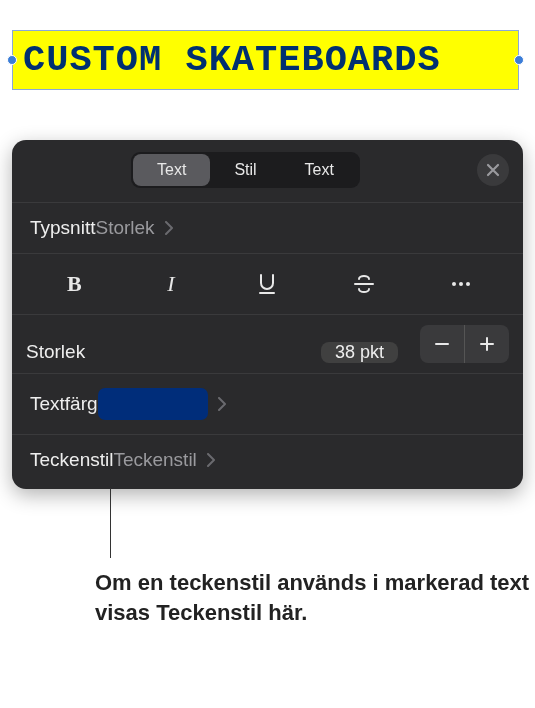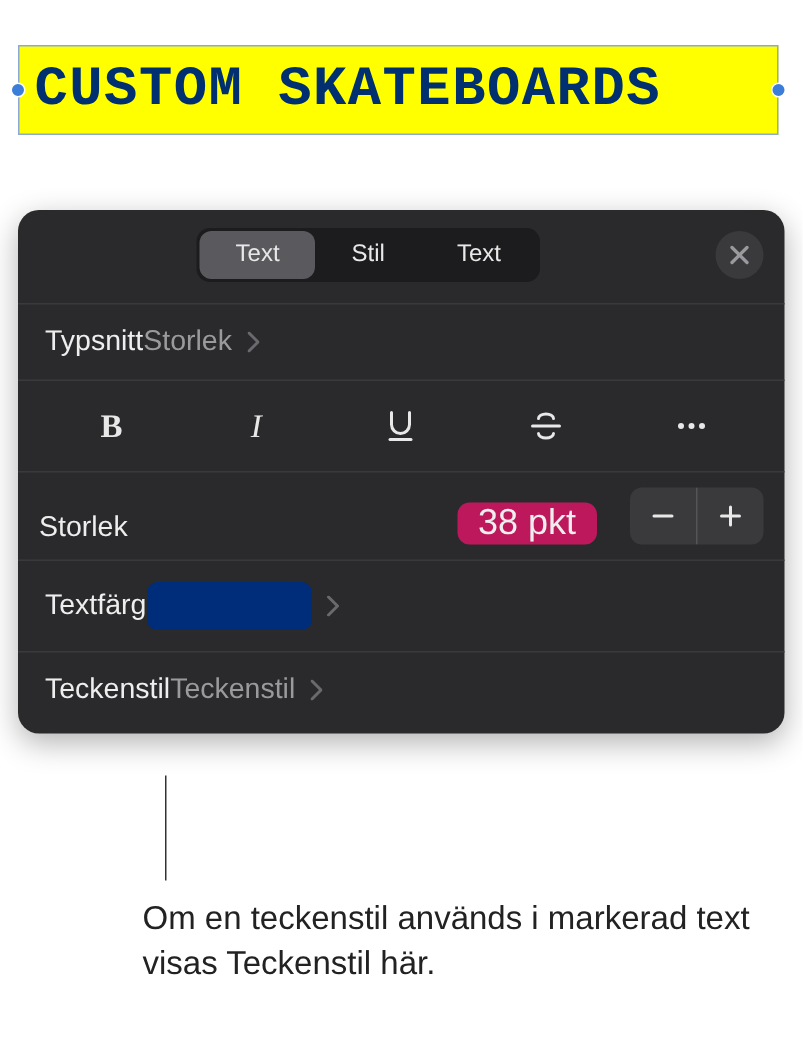--- a/index.html
+++ b/index.html
@@ -131,24 +131,24 @@
 
     .size-row {
       display: flex;
       align-items: flex-end;
       padding: 10px 14px;
       border-top: 1px solid #3a3a3c;
       gap: 22px;
     }
     .size-row .row-label { flex: 1; }
     .size-value {
-      background: #be185d;
+      background: #404040;
       border-radius: 8px;
       padding: 0 14px;
-      font-size: 24px;
+      font-size: 18px;
       color: #eee;
     }
     .stepper {
       display: flex;
       background: #3a3a3c;
       border-radius: 8px;
       overflow: hidden;
     }
     .stepper-btn {
       background: transparent;
@@ -170,22 +170,23 @@
     .color-swatch {
       width: 110px;
       height: 32px;
       border-radius: 7px;
       background: #002d7a;
     }
 
     .callout {
       position: absolute;
       left: 55px;
-      top: 552px;
+      top: 523px;
       width: 475px;
+      font-weight: bold;
     }
     .callout-line {
       position: absolute;
       left: 55px;
       top: -35px;
       width: 1px;
       height: 70px;
       background: #333;
     }
     .callout-text {

